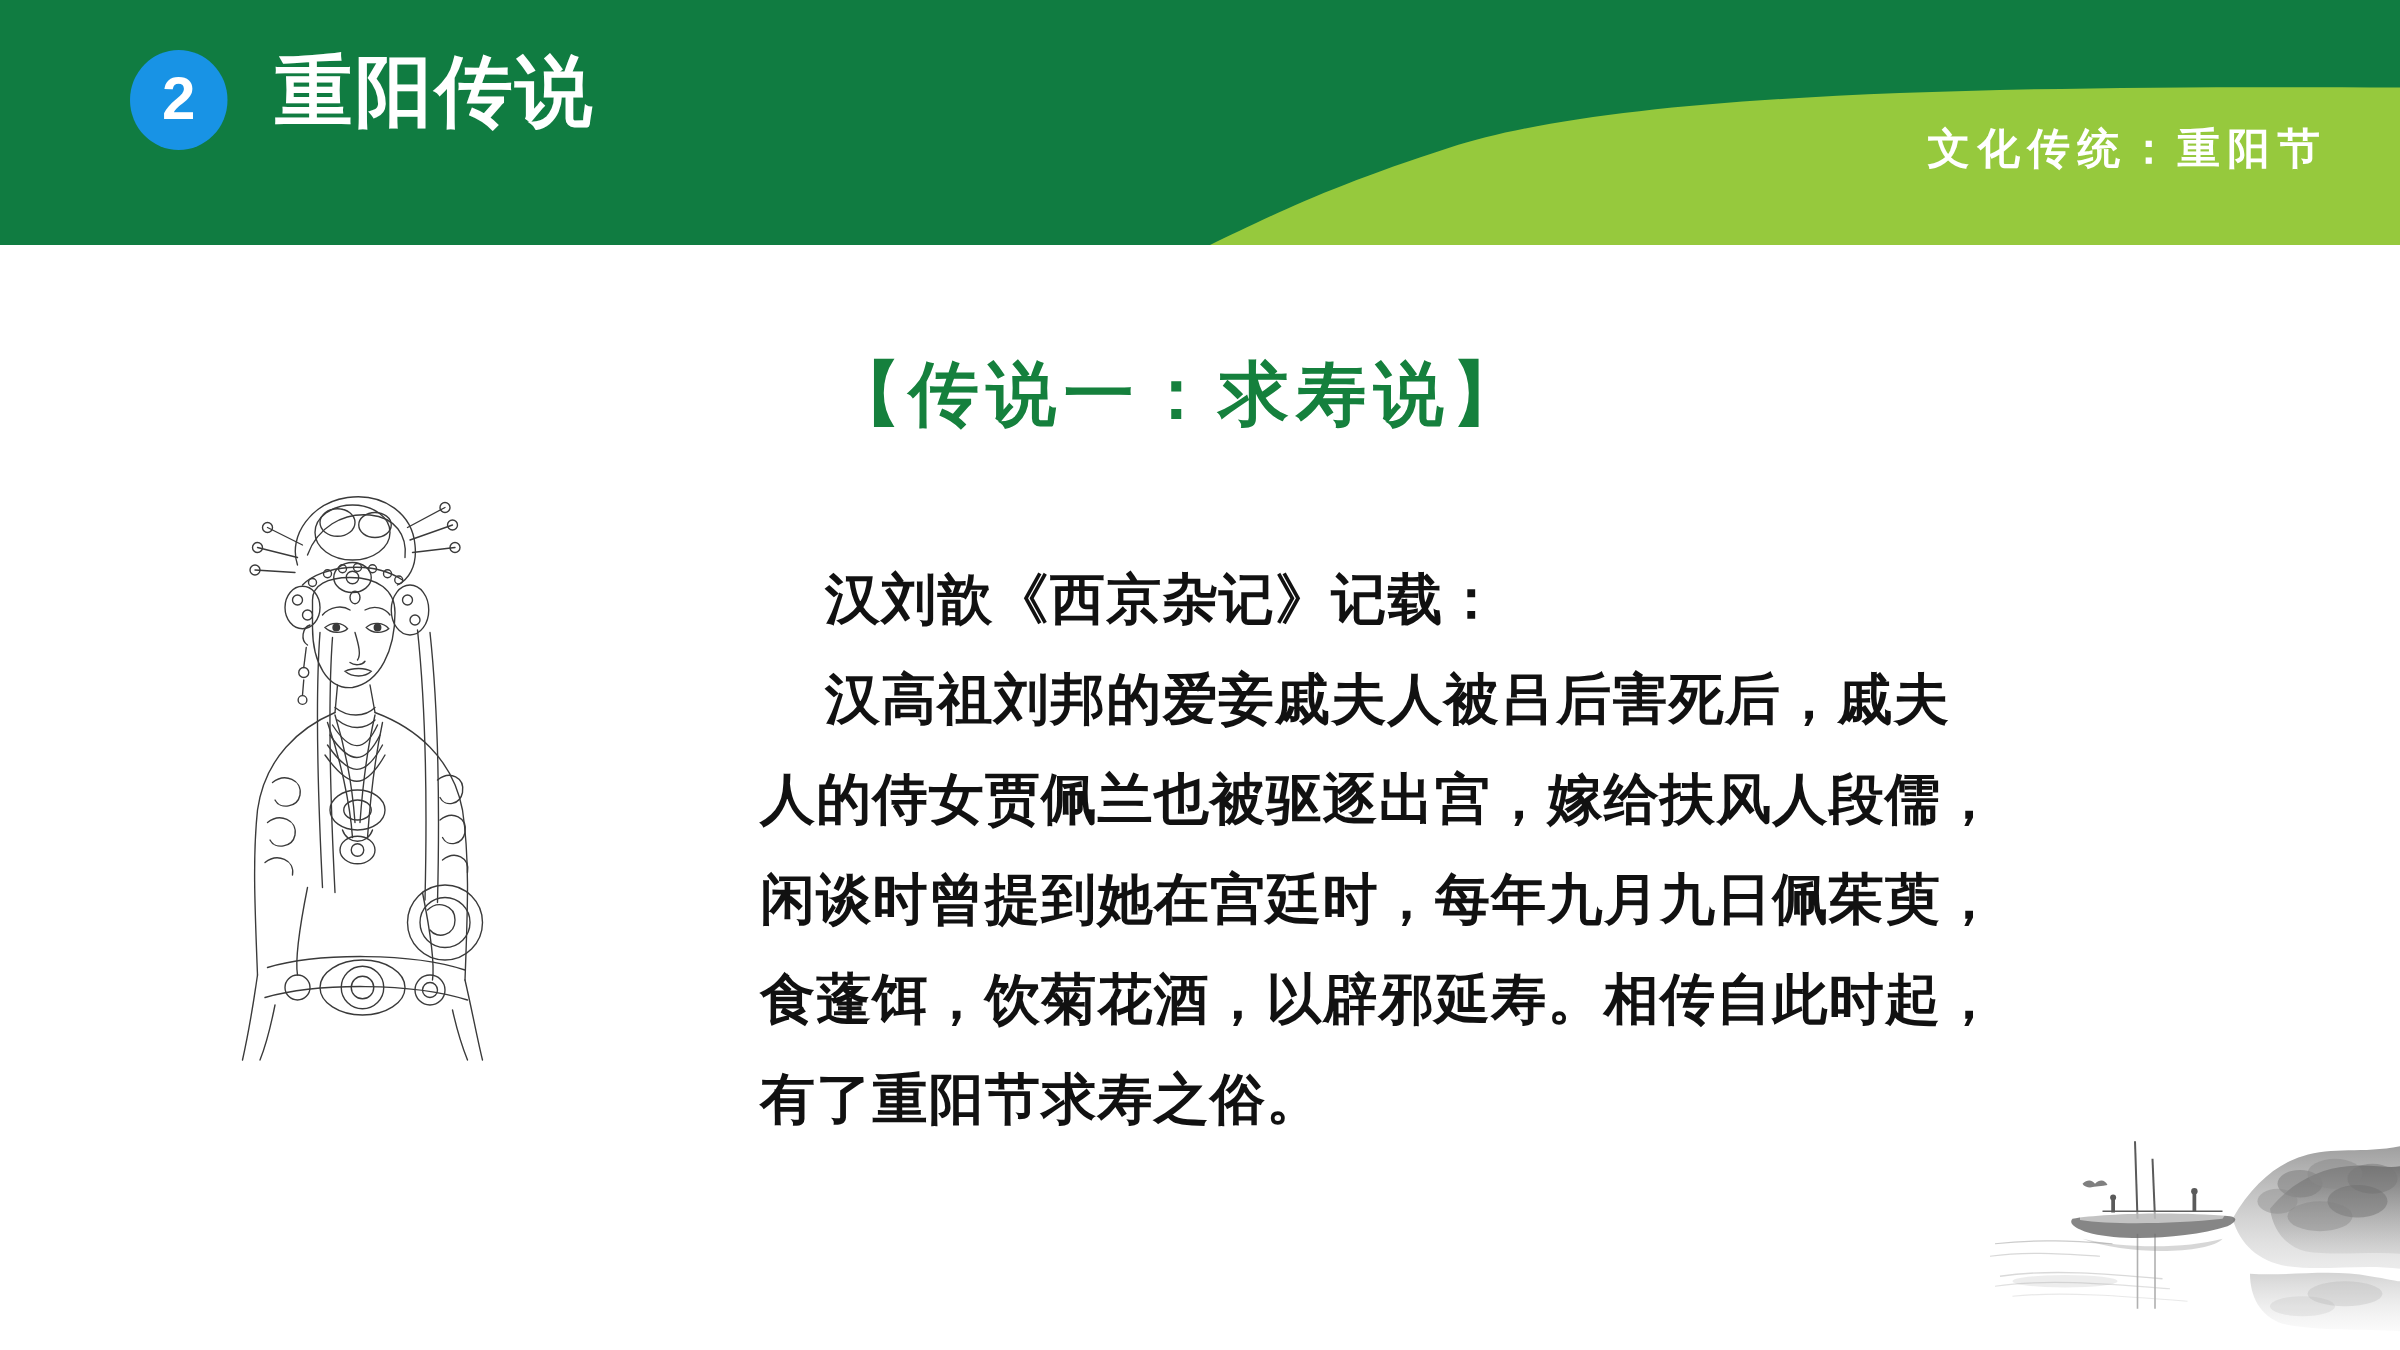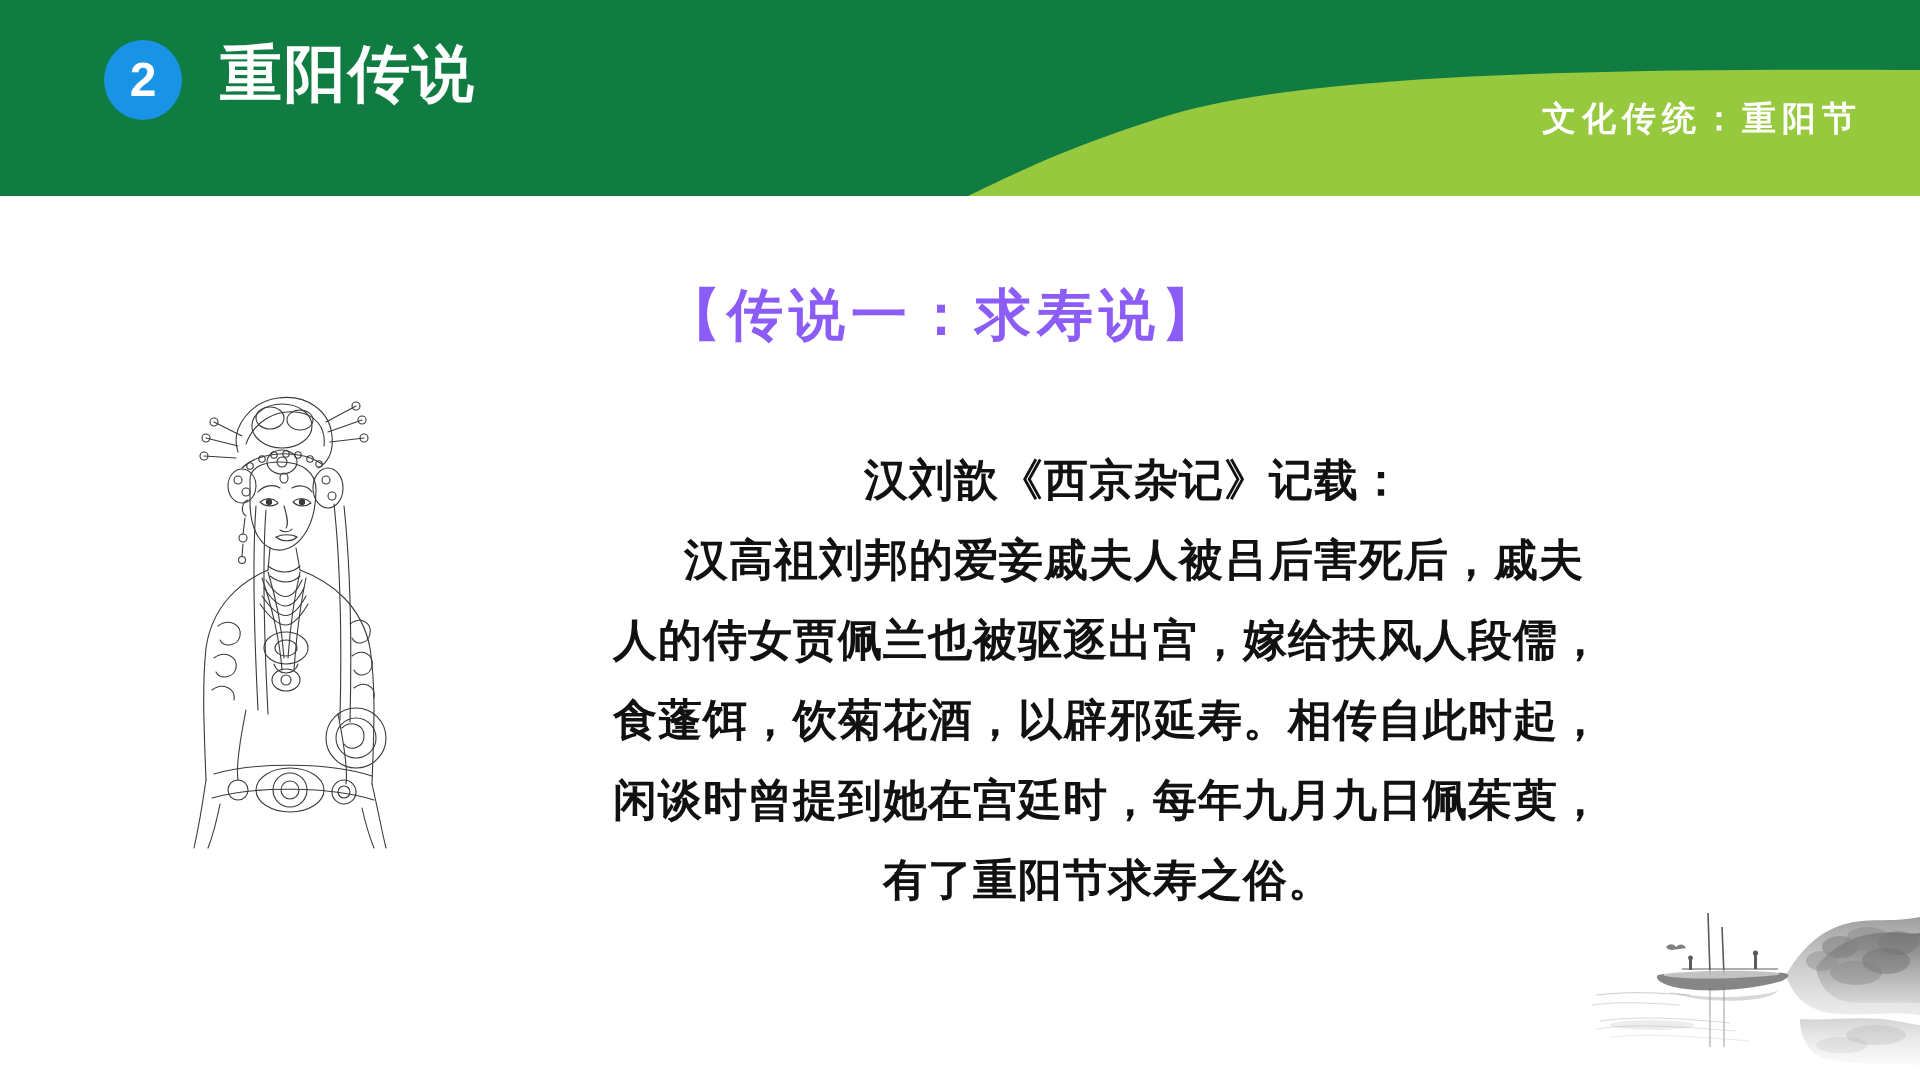--- a/index.html
+++ b/index.html
@@ -81,32 +81,31 @@
     margin-left: 36px;
   }
 
   
   .legend-heading {
     position: absolute;
     left: 665px;
     top: 278px;
     font-size: 56px;
     font-weight: bold;
-    color: #8b5cf6;
+    color: #15803d;
     letter-spacing: 6px;
     white-space: nowrap;
     font-family: "DejaVu Serif", serif;
   }
 
   .body-block {
     position: absolute;
     left: 608px;
     top: 440px;
     width: 1000px;
-    text-align: center;
   }
 
   .body-line {
     font-size: 44px;
     font-weight: bold;
     color: #111111;
     line-height: 80px;
     letter-spacing: 1px;
     white-space: nowrap;
   }
@@ -150,22 +149,22 @@
 
     <div class="header-right-text">文化传统：重阳节</div>
   </div>
 
   <div class="legend-heading">【传说一：求寿说】</div>
 
   <div class="body-block">
     <div class="body-line indent">汉刘歆《西京杂记》记载：</div>
     <div class="body-line indent">汉高祖刘邦的爱妾戚夫人被吕后害死后，戚夫</div>
     <div class="body-line">人的侍女贾佩兰也被驱逐出宫，嫁给扶风人段儒，</div>
+    <div class="body-line">闲谈时曾提到她在宫廷时，每年九月九日佩茱萸，</div>
     <div class="body-line">食蓬饵，饮菊花酒，以辟邪延寿。相传自此时起，</div>
-    <div class="body-line">闲谈时曾提到她在宫廷时，每年九月九日佩茱萸，</div>
     <div class="body-line">有了重阳节求寿之俗。</div>
   </div>
 
   <svg class="lady" viewBox="0 0 250 470">
     <g fill="none" stroke="#3a3a3a" stroke-width="1.1" stroke-linecap="round">
 
       <path d="M88,72 C80,48 100,22 128,18 C158,14 180,32 182,56 C184,74 176,84 168,88"></path>
       <path d="M96,64 C104,42 124,30 146,32 C166,34 176,48 174,66"></path>
       <ellipse cx="132" cy="46" rx="30" ry="22"></ellipse>
       <ellipse cx="120" cy="38" rx="14" ry="11"></ellipse>

